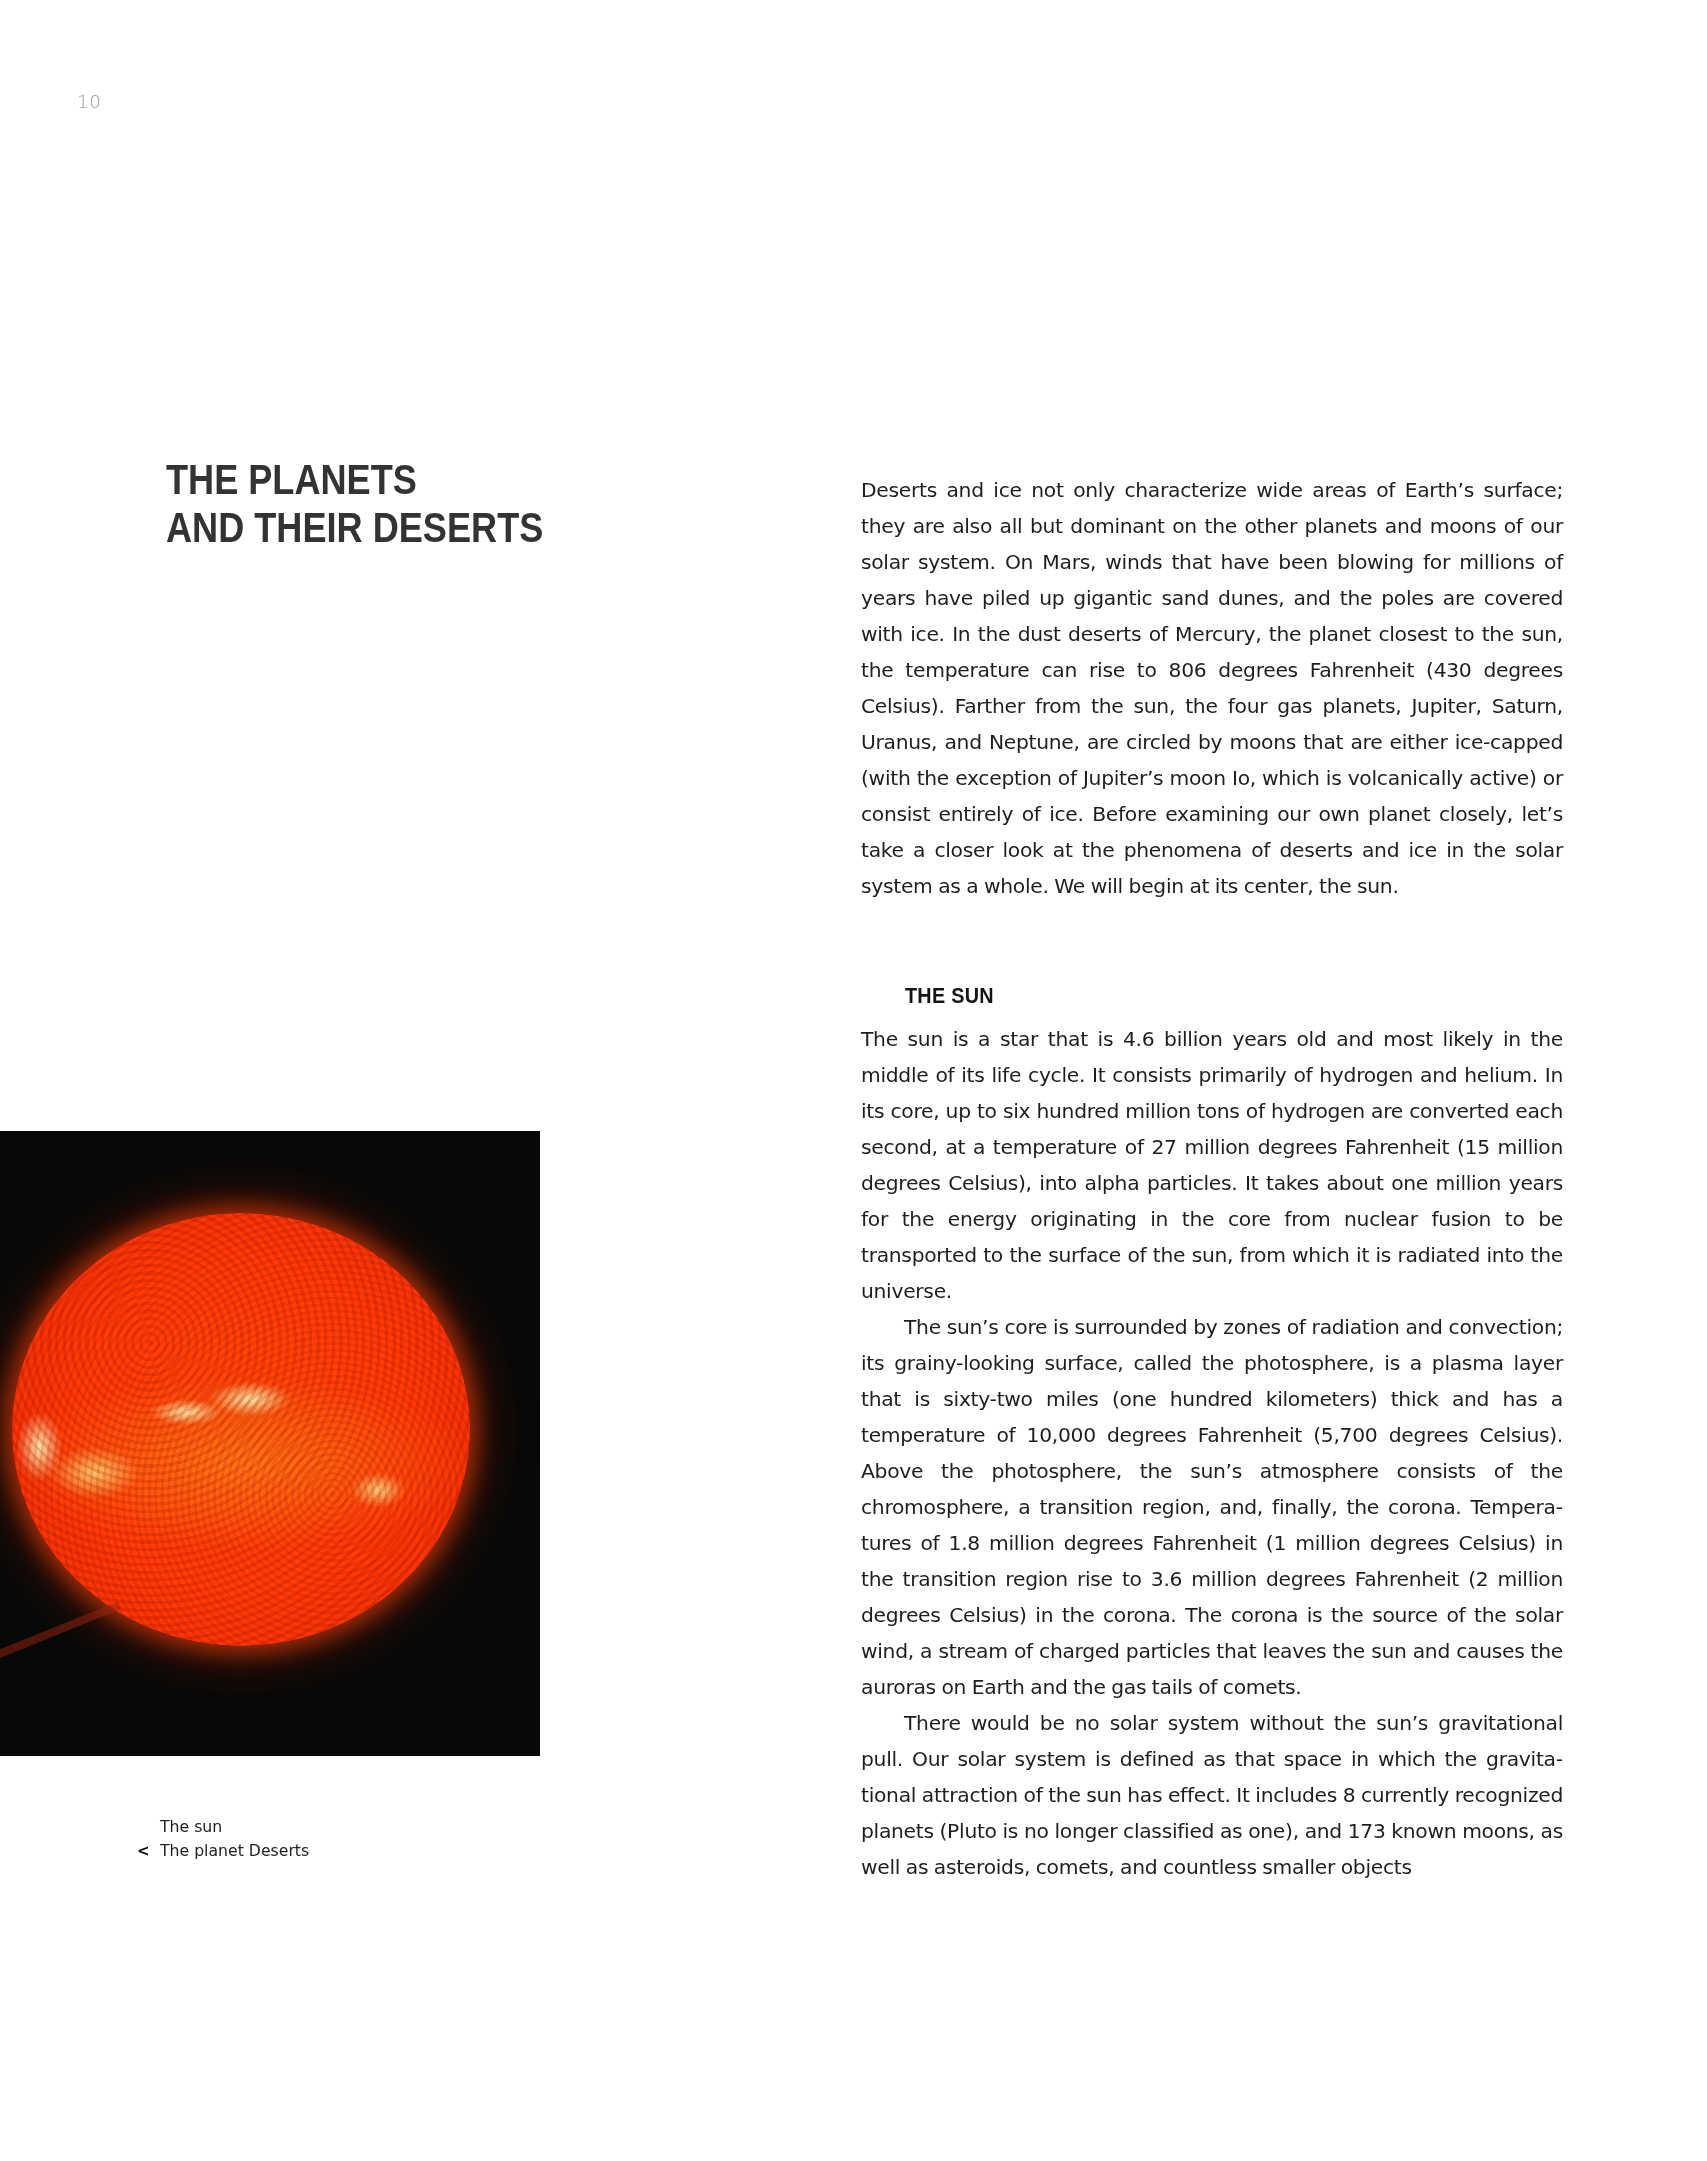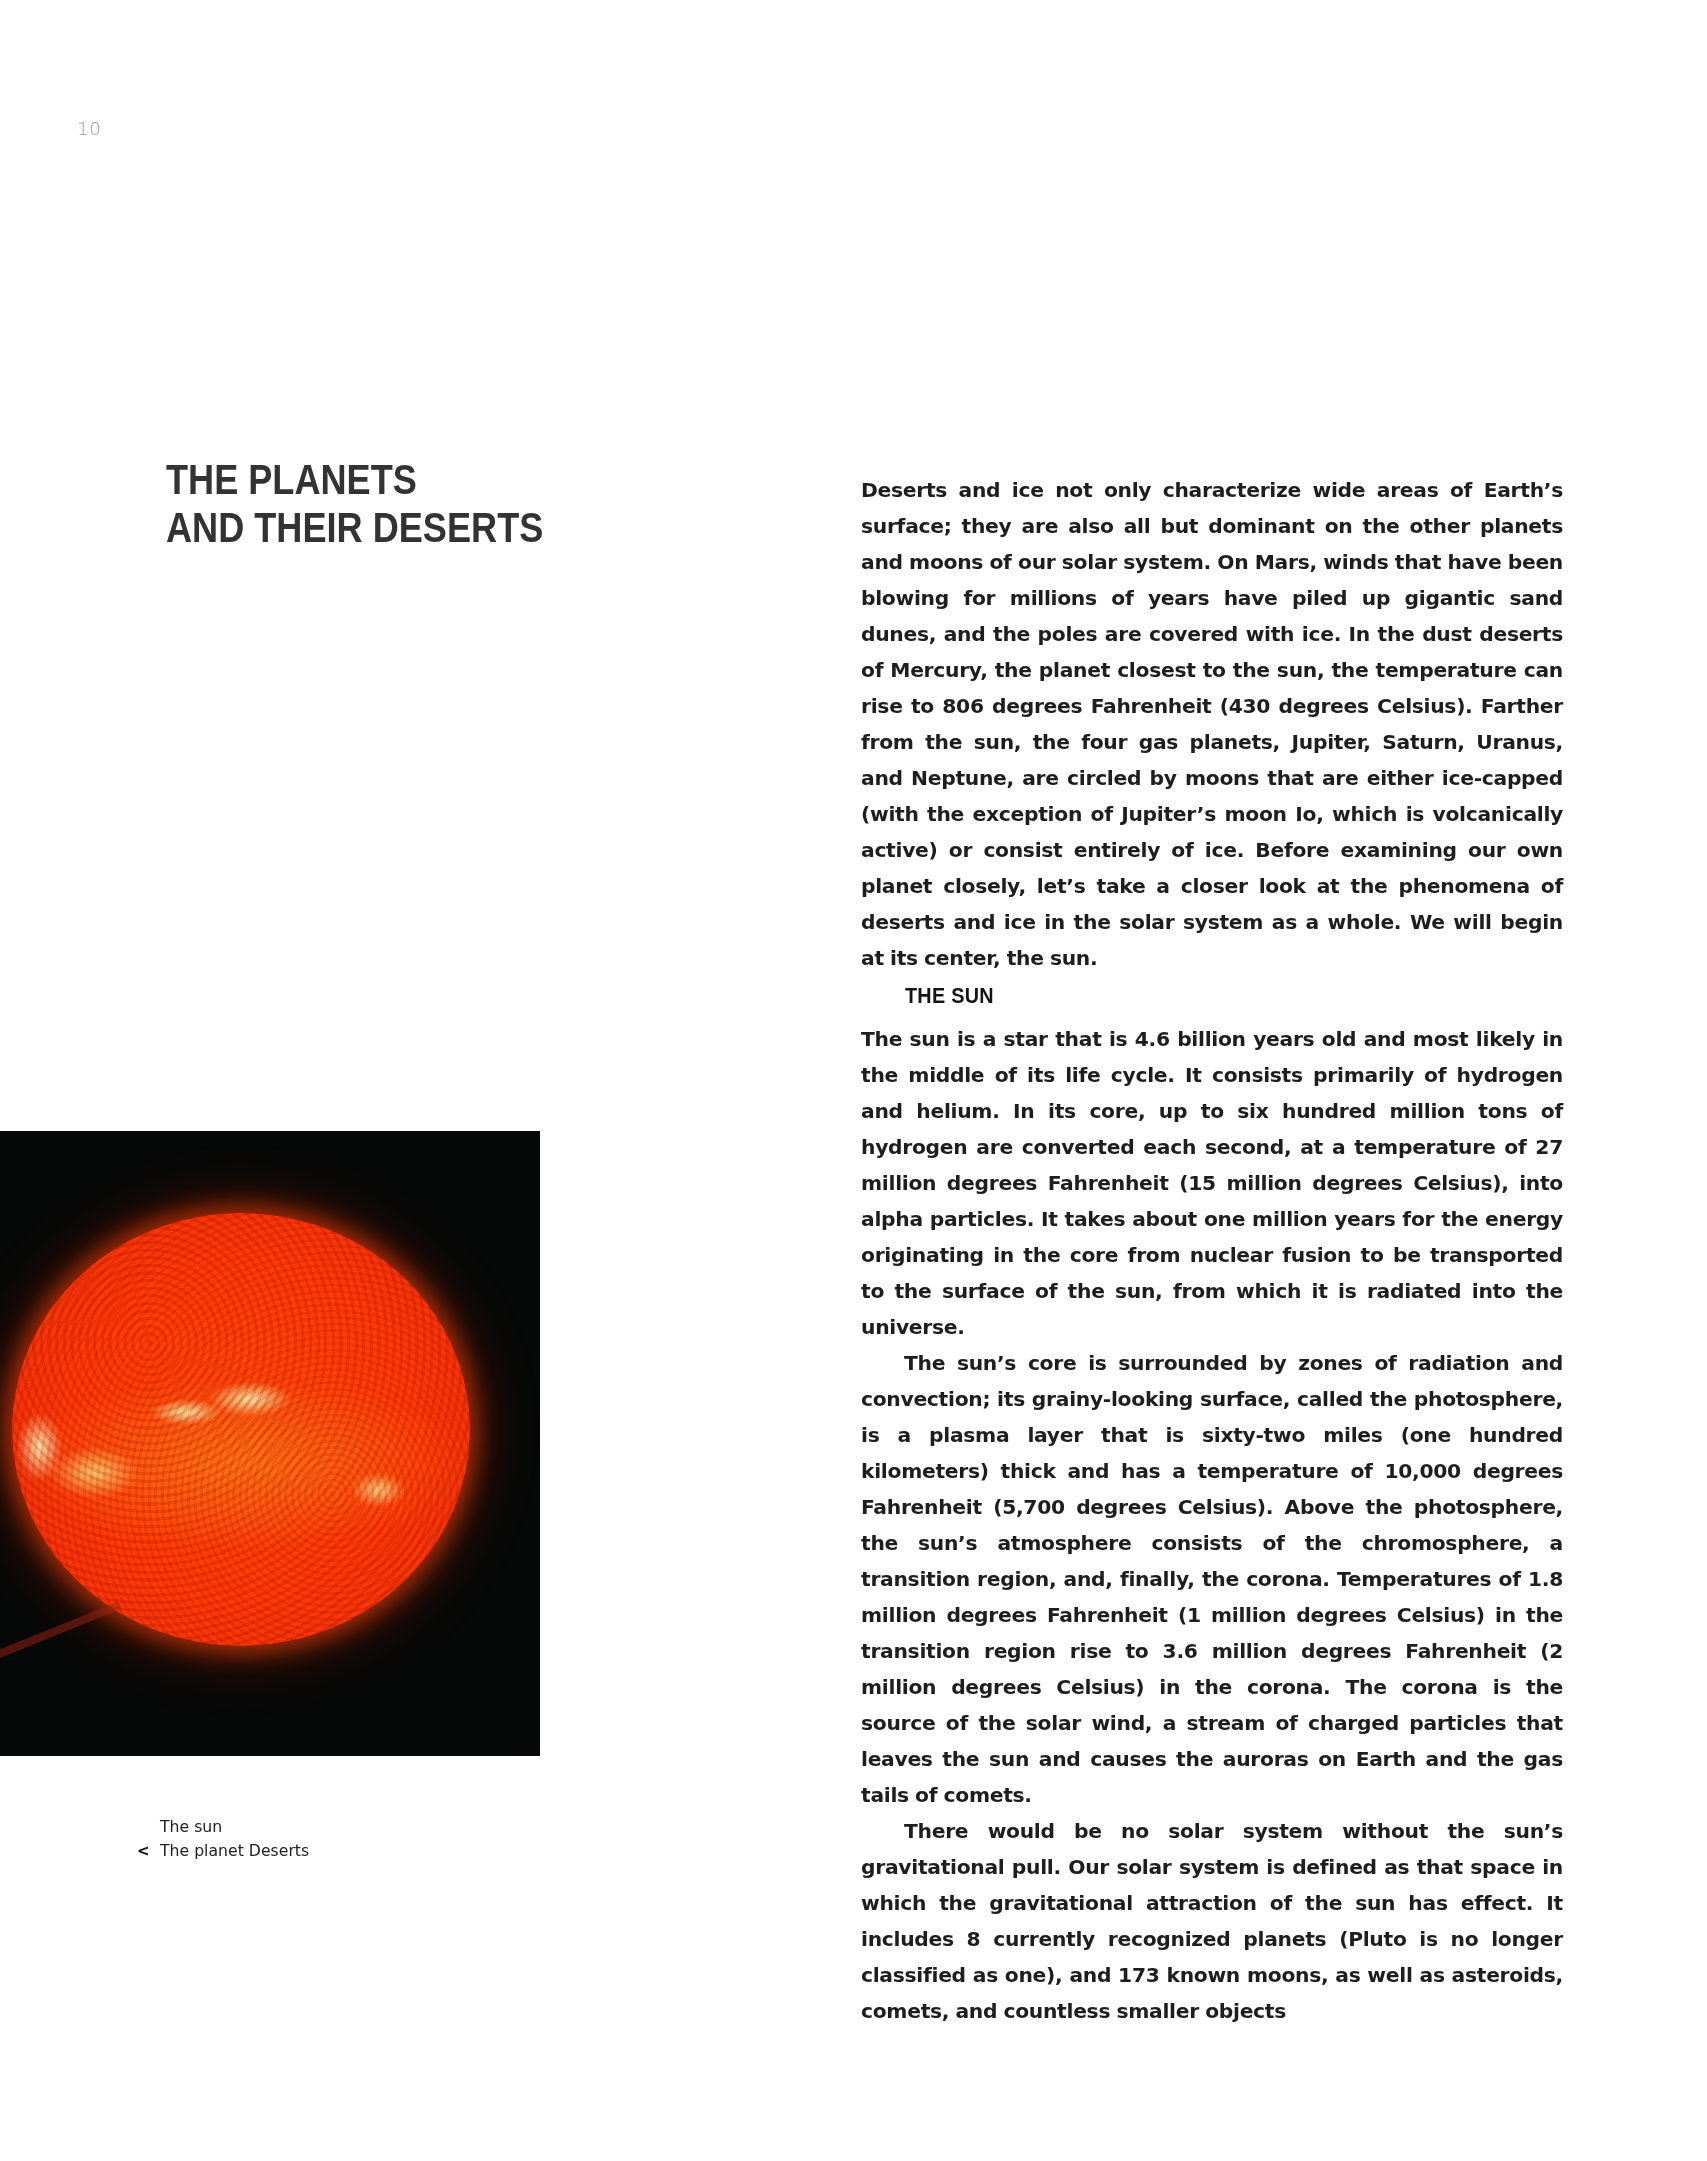--- a/index.html
+++ b/index.html
@@ -17,21 +17,20 @@
     }
     .page-number {
       position: absolute;
       left: 77px;
       top: 91px;
       font-family: "DejaVu Sans", sans-serif;
       font-size: 18.4px;
       font-weight: 300;
       color: #9a9a9a;
       letter-spacing: 0.5px;
-      margin-top: 27px;
     }
     .chapter-title {
       position: absolute;
       left: 166px;
       top: 456px;
       margin: 0;
       font-family: "Liberation Sans", sans-serif;
       font-weight: bold;
       font-size: 42px;
       line-height: 48px;
@@ -46,21 +45,21 @@
       position: absolute;
       left: 861px;
       width: 702px;
       font-family: "DejaVu Sans", sans-serif;
       font-size: 20.3px;
       line-height: 36px;
       color: #1e1e1e;
       text-align: justify;
       letter-spacing: -0.3px;
       word-spacing: -0.5px;
-      font-weight: bold;
+      font-weight: normal;
     }
     .body-col p {
       margin: 0;
       hyphens: manual;
     }
     .intro { top: 472px; }
     .section-title {
       position: absolute;
       left: 905px;
       top: 983px;

